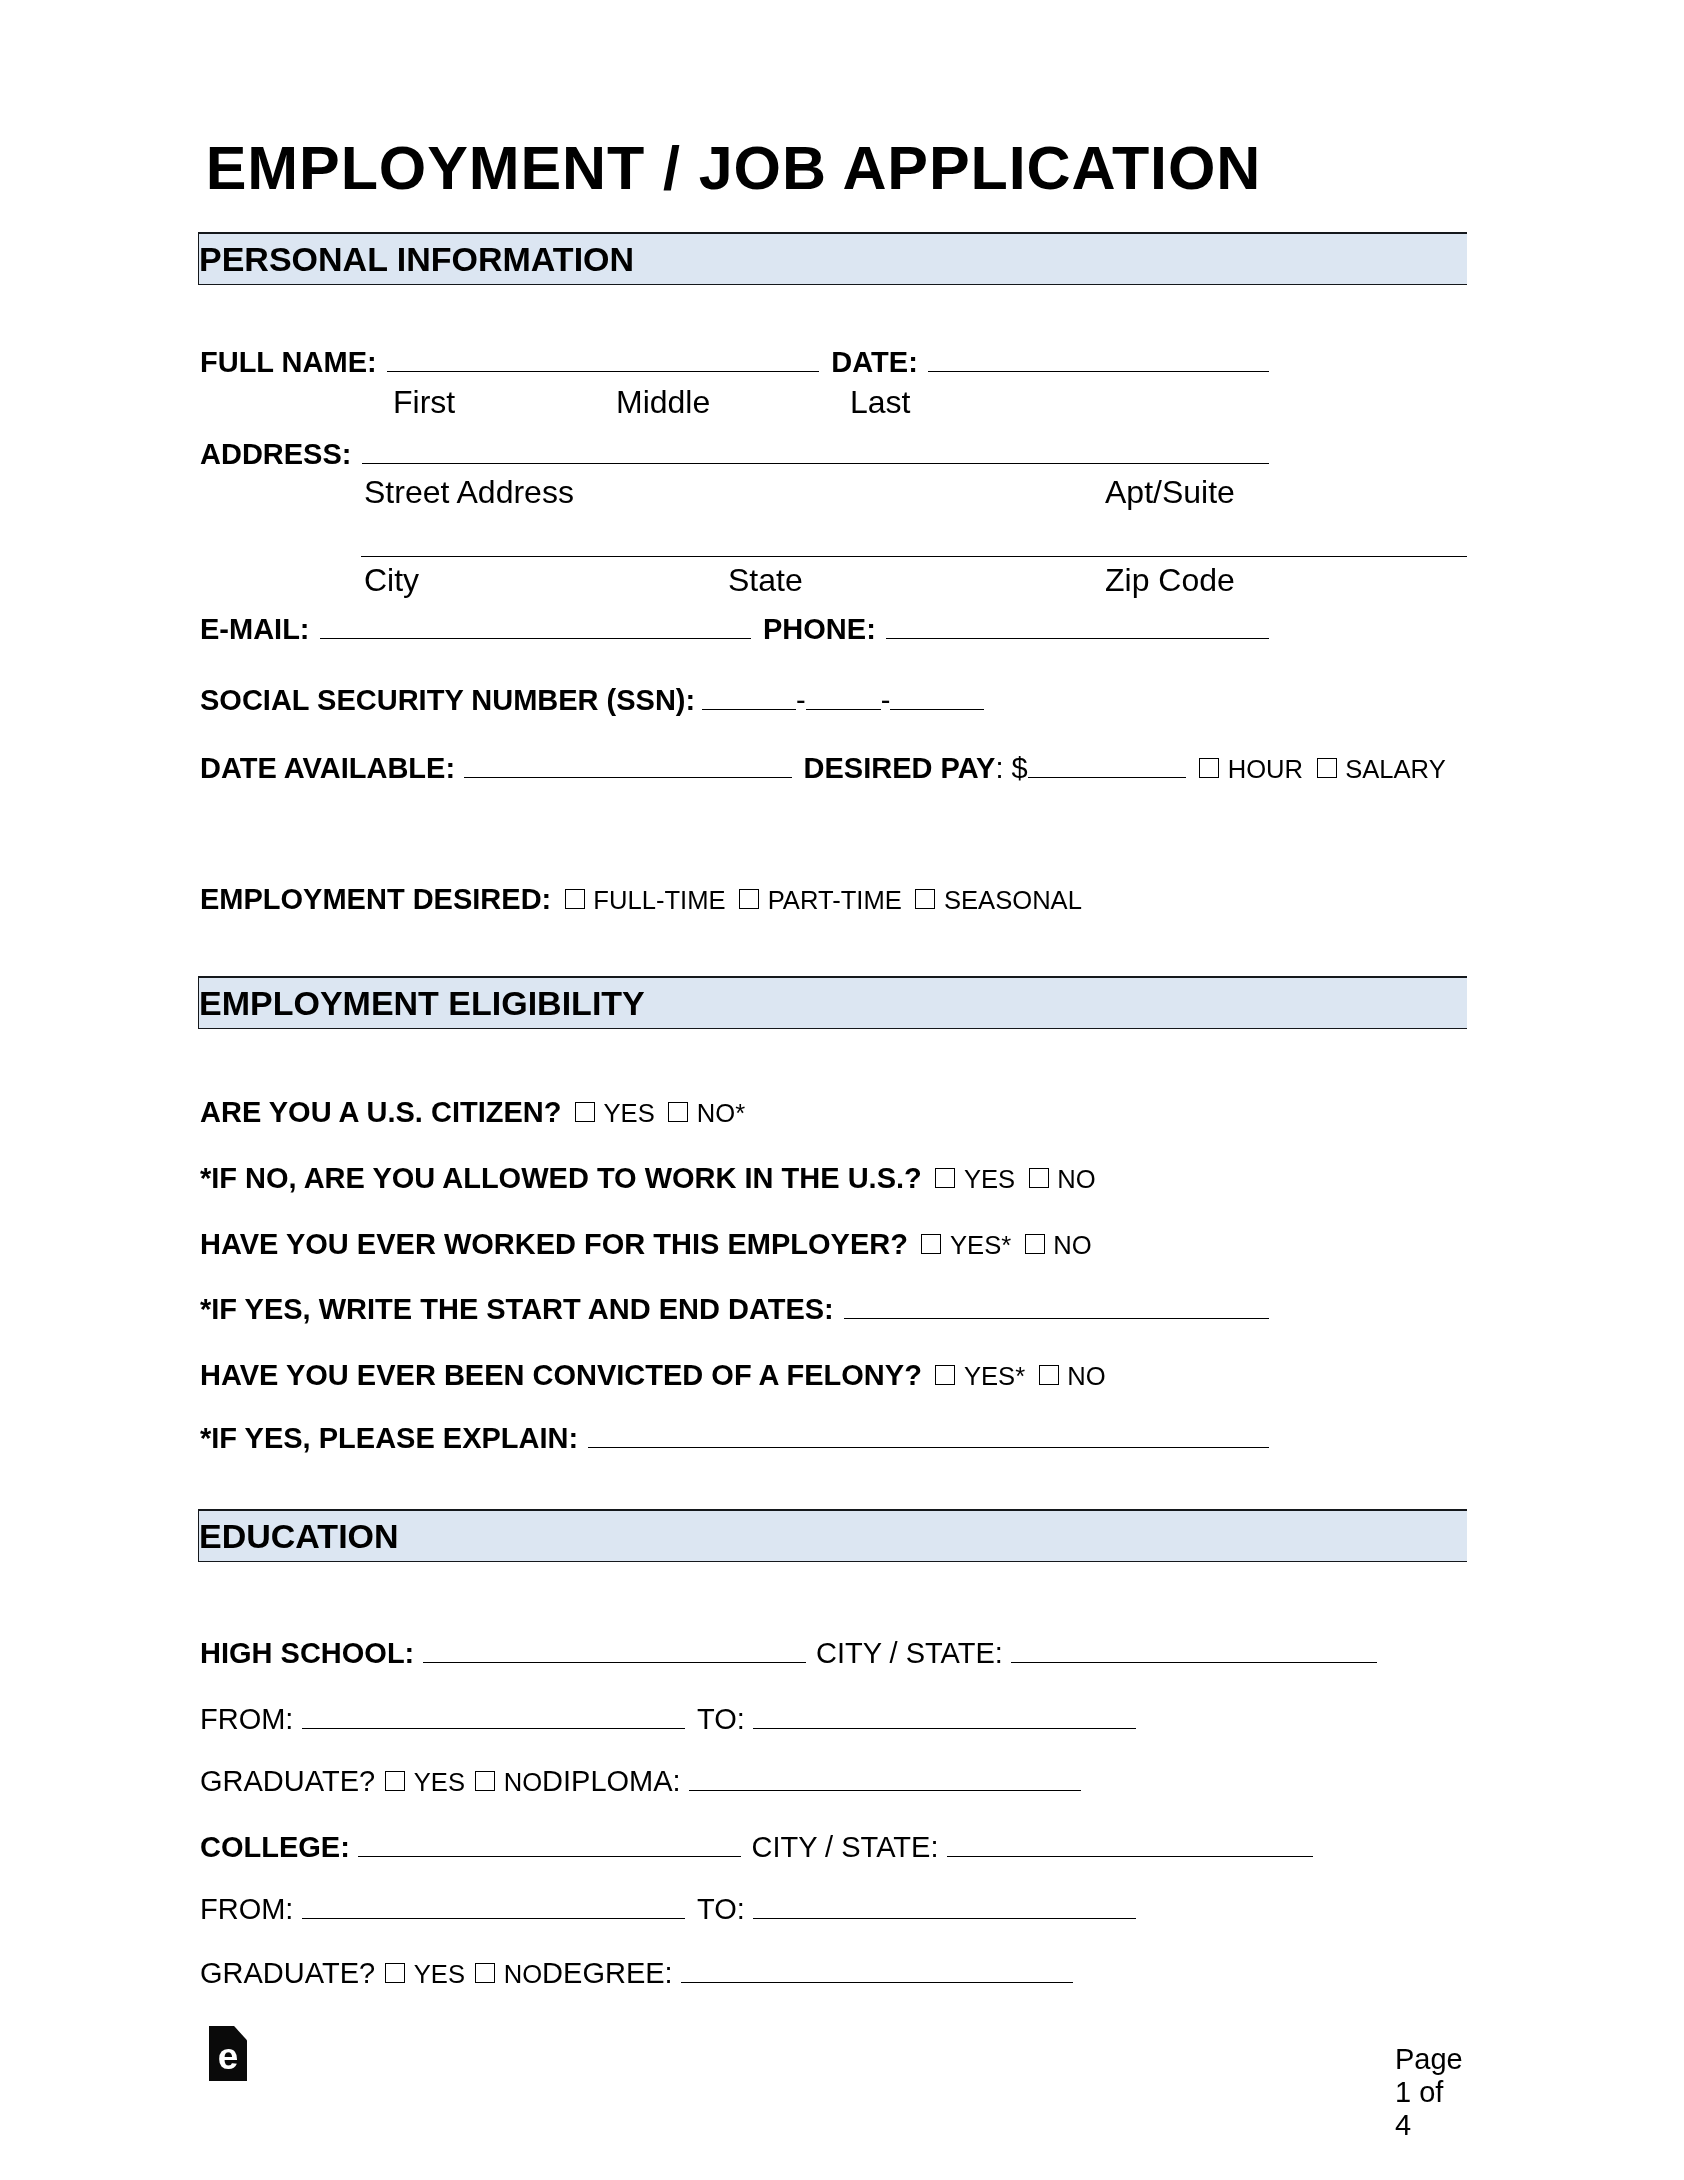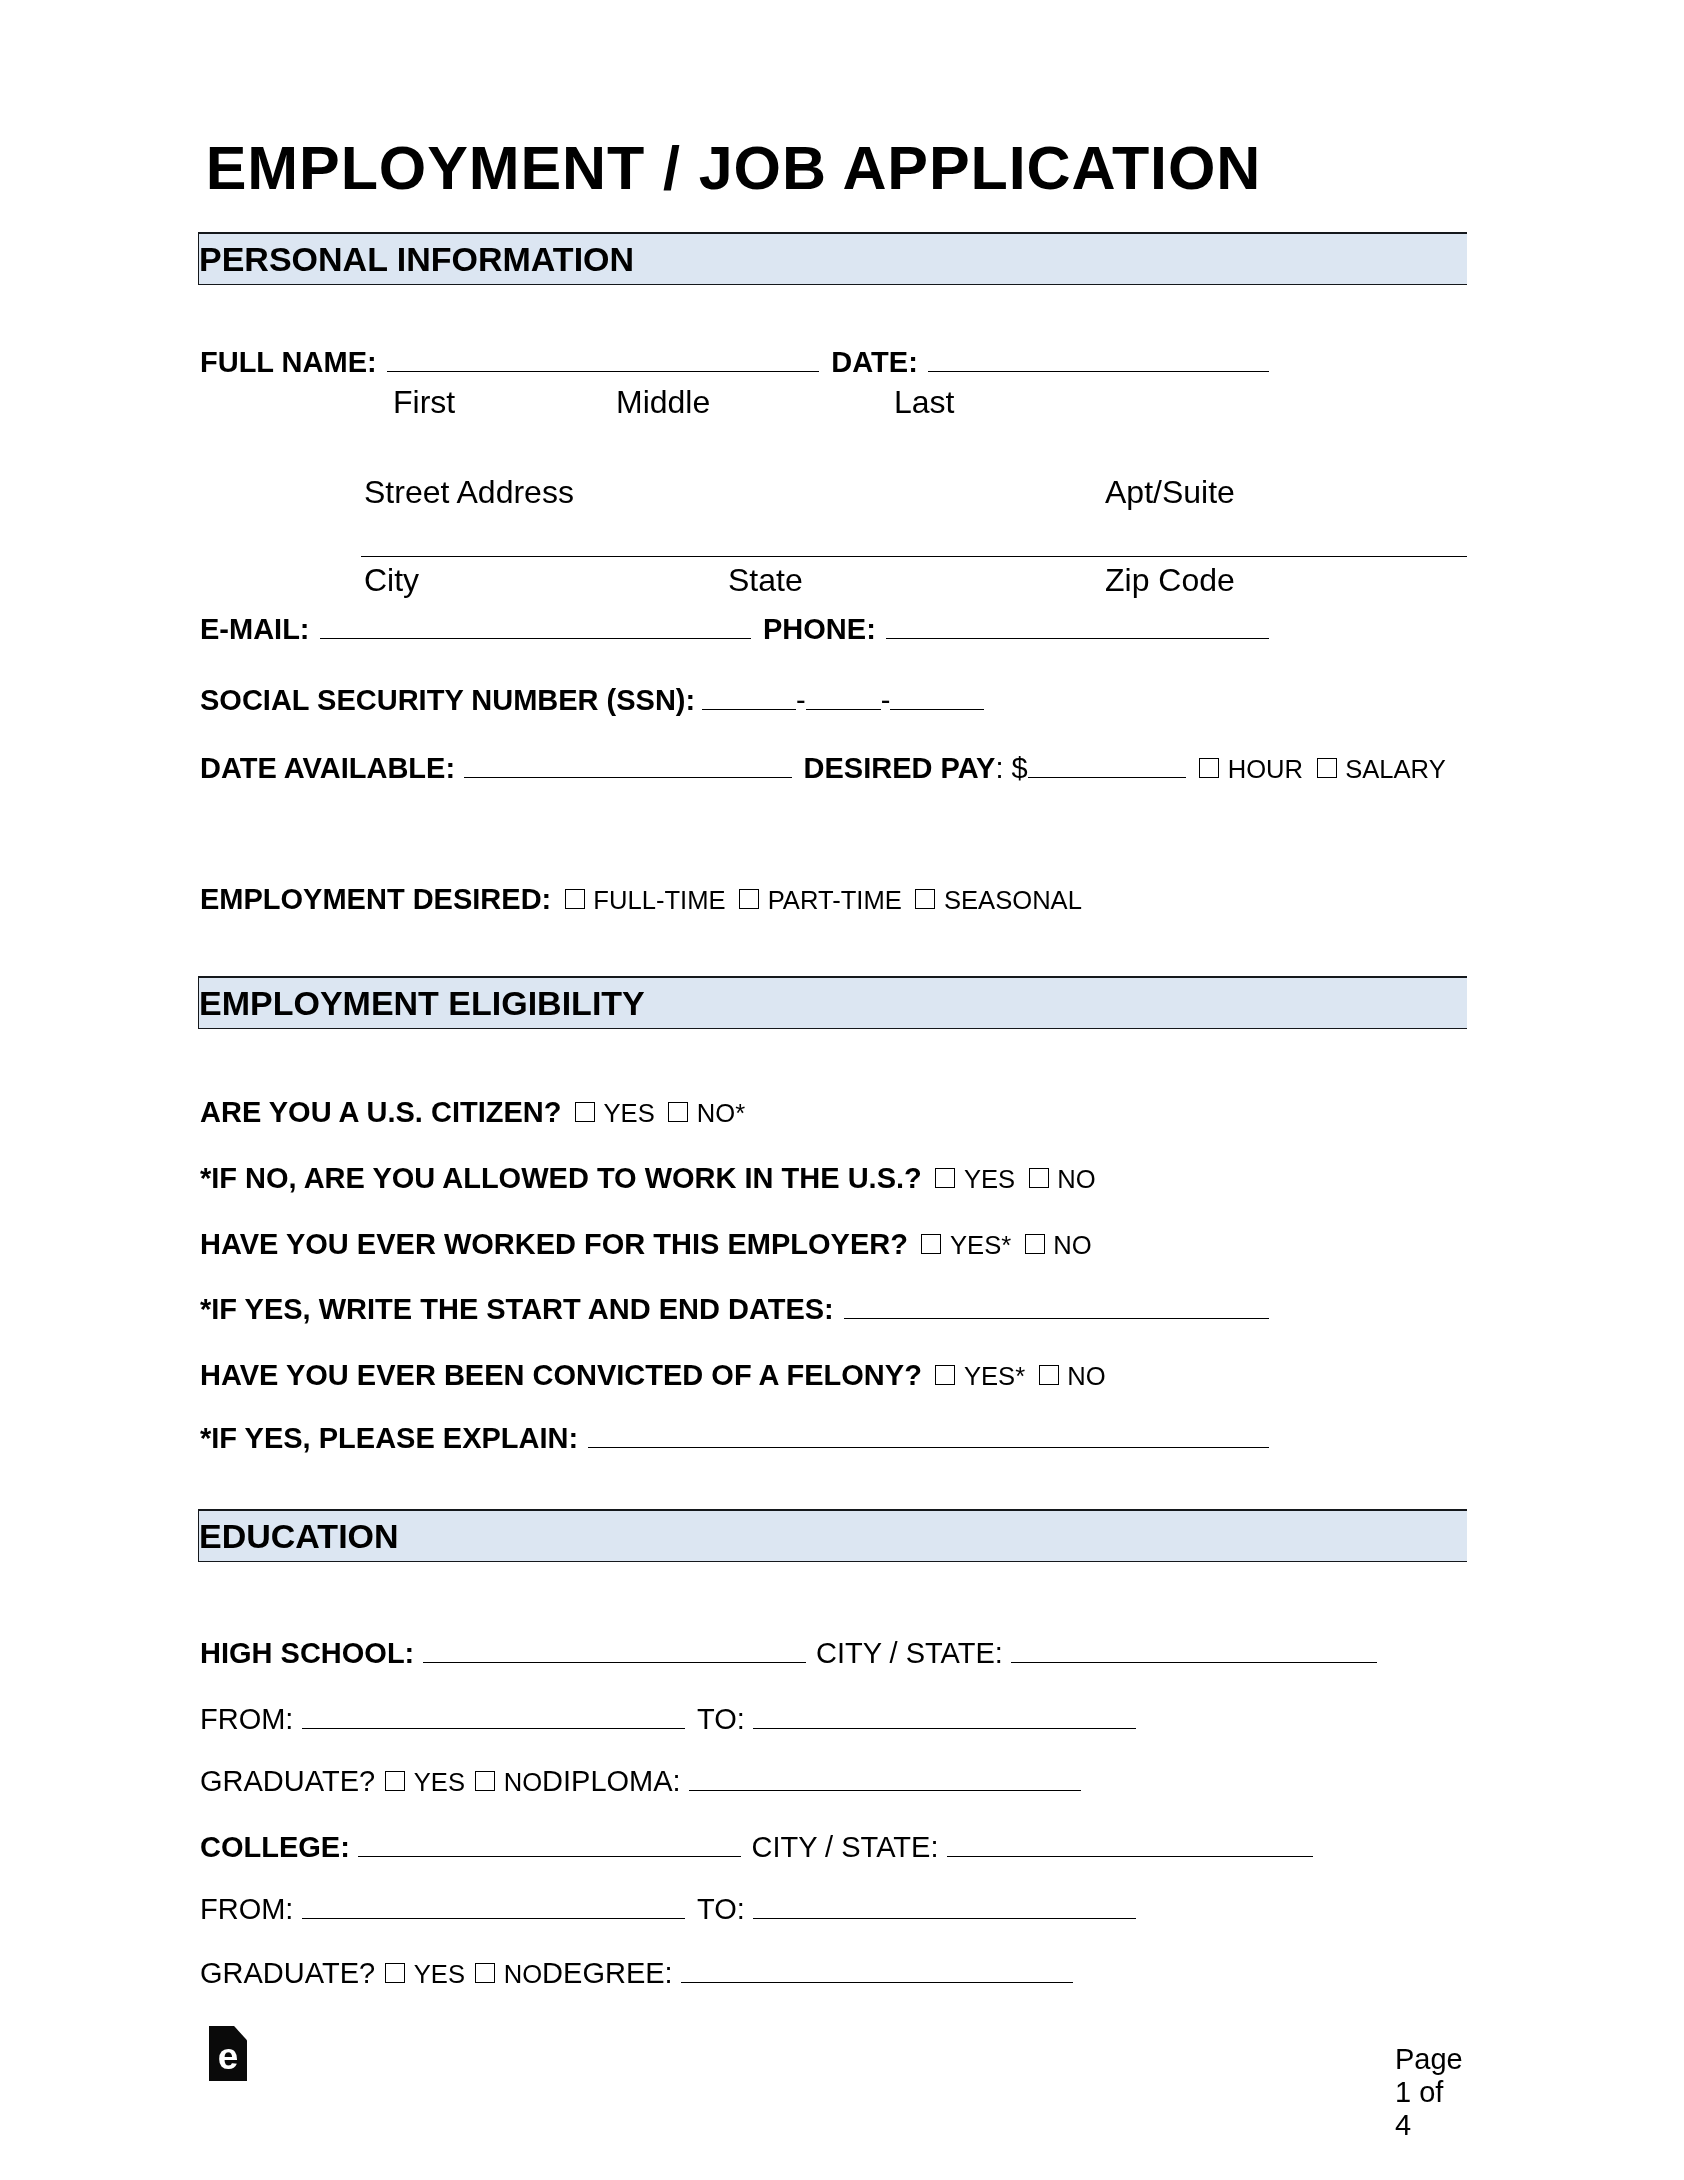--- a/index.html
+++ b/index.html
@@ -63,23 +63,27 @@
 
   <div class="row" style="top:345px">
     <span class="b">FULL NAME:</span>
     <span class="ln grow"></span>
     <span class="b ml14">DATE:</span>
     <span class="ln w400"></span>
   </div>
   <div class="subrow" style="top:384px">
     <span style="left:193px">First</span>
     <span style="left:416px">Middle</span>
-    <span style="left:694px">Last</span>
-  </div>
-
+    <span style="left:650px">Last</span>
+  </div>
+
+  <div class="row" style="top:437px">
+    <span class="b">ADDRESS:</span>
+    <span class="ln grow"></span>
+  </div>
   <div class="subrow" style="top:474px">
     <span style="left:164px">Street Address</span>
     <span style="left:905px">Apt/Suite</span>
   </div>
 
   <div class="bareline" style="top:556px;left:361px;width:1122px"></div>
   <div class="subrow" style="top:562px">
     <span style="left:164px">City</span>
     <span style="left:528px">State</span>
     <span style="left:905px">Zip Code</span>

